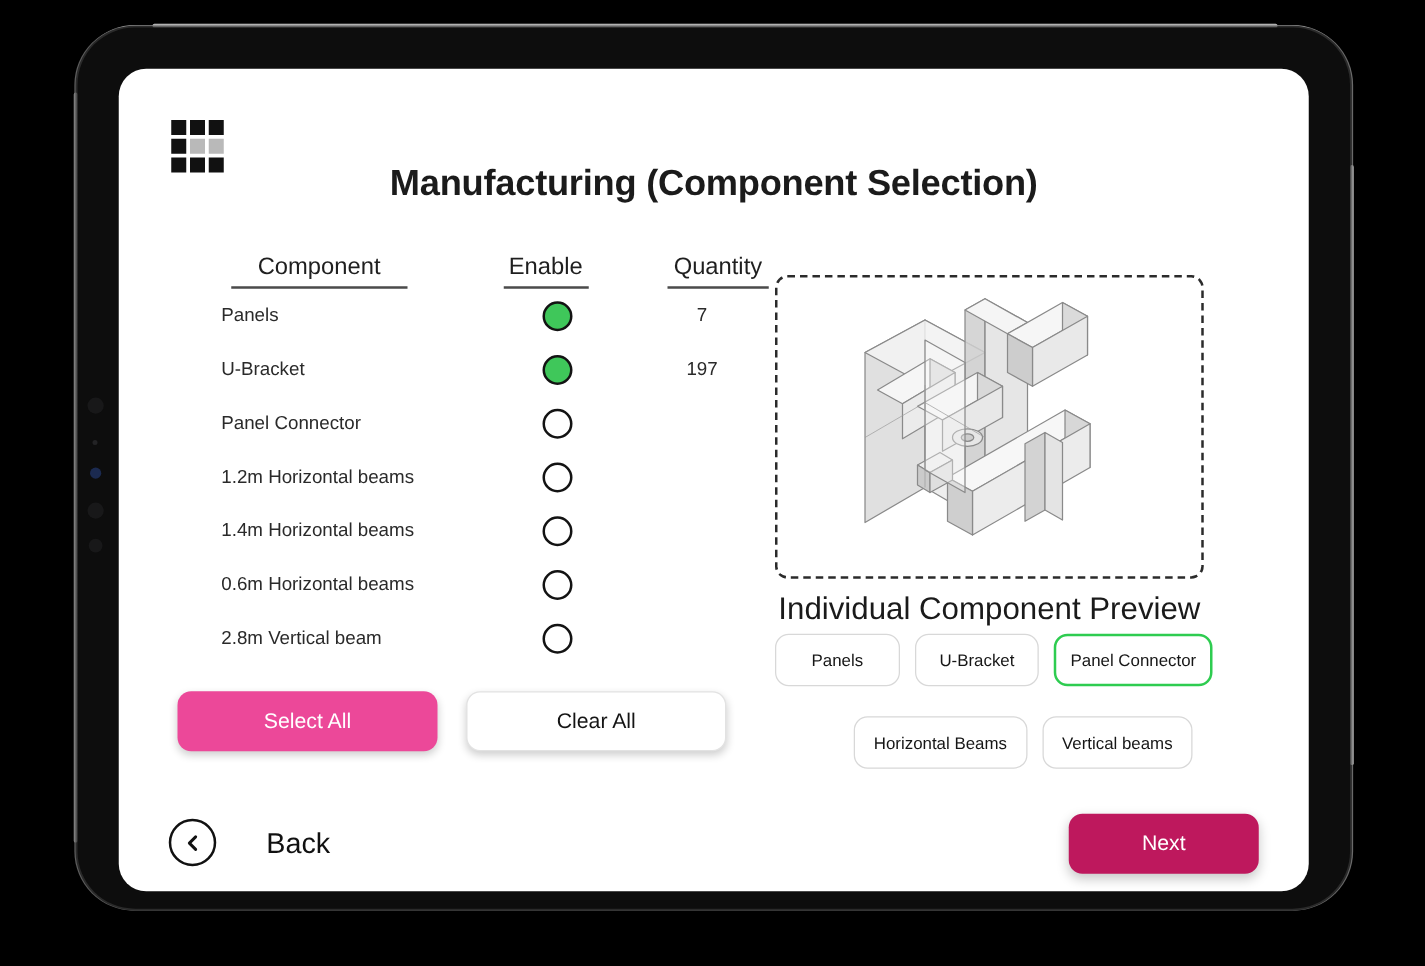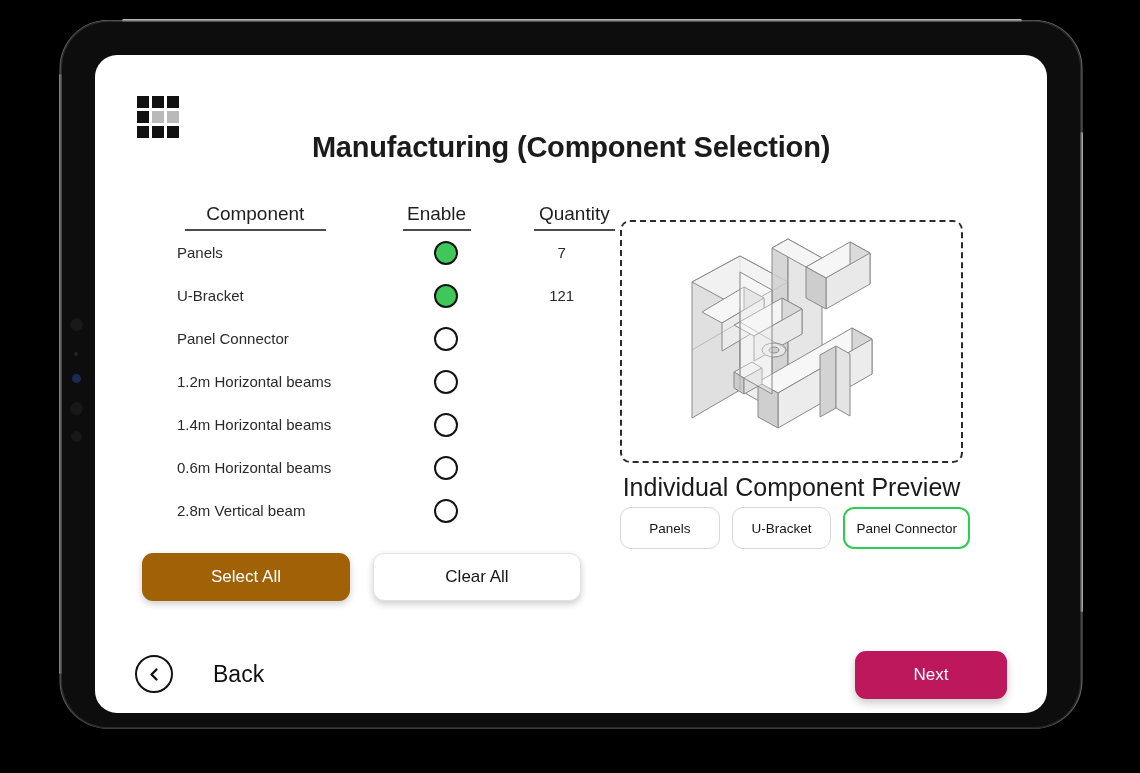--- a/index.html
+++ b/index.html
@@ -179,21 +179,21 @@
     height: 48px;
     border-radius: 11px;
     display: flex;
     align-items: center;
     justify-content: center;
     font-size: 17px;
     cursor: pointer;
     box-shadow: 0 3px 7px rgba(0,0,0,0.20);
   }
   #select-all-button {
-    background: #a16207;
+    background: #ec4899;
     color: #ffffff;
     border: none;
   }
   #clear-all-button {
     background: #ffffff;
     color: #151515;
     border: 1px solid #e2e2e2;
   }
 
   
@@ -335,21 +335,21 @@
             <div class="cell-enable">
               <div class="toggle-dot on"></div>
             </div>
             <div class="cell-qty">7</div>
           </div>
           <div class="table-row">
             <div class="cell-name">U-Bracket</div>
             <div class="cell-enable">
               <div class="toggle-dot on"></div>
             </div>
-            <div class="cell-qty">121</div>
+            <div class="cell-qty">197</div>
           </div>
           <div class="table-row">
             <div class="cell-name">Panel Connector</div>
             <div class="cell-enable">
               <div class="toggle-dot"></div>
             </div>
             <div class="cell-qty"></div>
           </div>
           <div class="table-row">
             <div class="cell-name">1.2m Horizontal beams</div>
@@ -437,20 +437,24 @@
       </svg>
     </div>
 
     <div id="preview-heading">Individual Component Preview</div>
 
     <div id="preview-chips-row-1">
         <div class="chip" id="chip-panels">Panels</div>
         <div class="chip" id="chip-u-bracket">U-Bracket</div>
         <div class="chip" id="chip-panel-connector" style="border: 2.2px solid rgb(46, 204, 80);">Panel Connector</div>
       </div>
+    <div id="preview-chips-row-2">
+        <div class="chip" id="chip-horizontal-beams">Horizontal Beams</div>
+        <div class="chip" id="chip-vertical-beams">Vertical beams</div>
+      </div>
 
     <div id="back-button">
       <div id="back-circle-icon">
         <svg width="15" height="15" viewBox="0 0 15 15">
           <polyline points="9.5,2.5 4.5,7.5 9.5,12.5" fill="none" stroke="#111111" stroke-width="2.4" stroke-linecap="round" stroke-linejoin="round"></polyline>
         </svg>
       </div>
       <span id="back-label">Back</span>
     </div>
 

